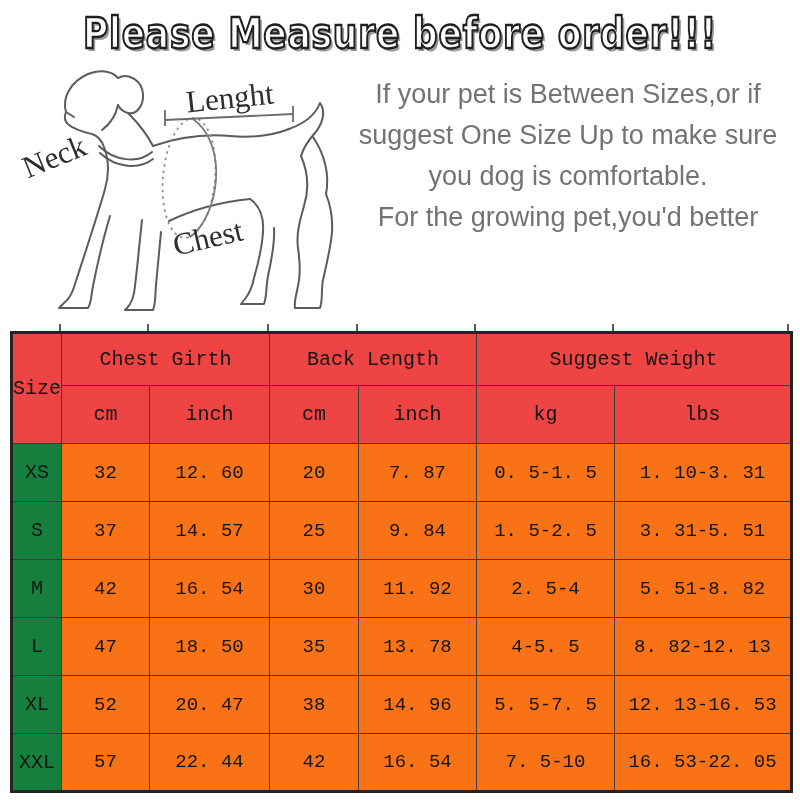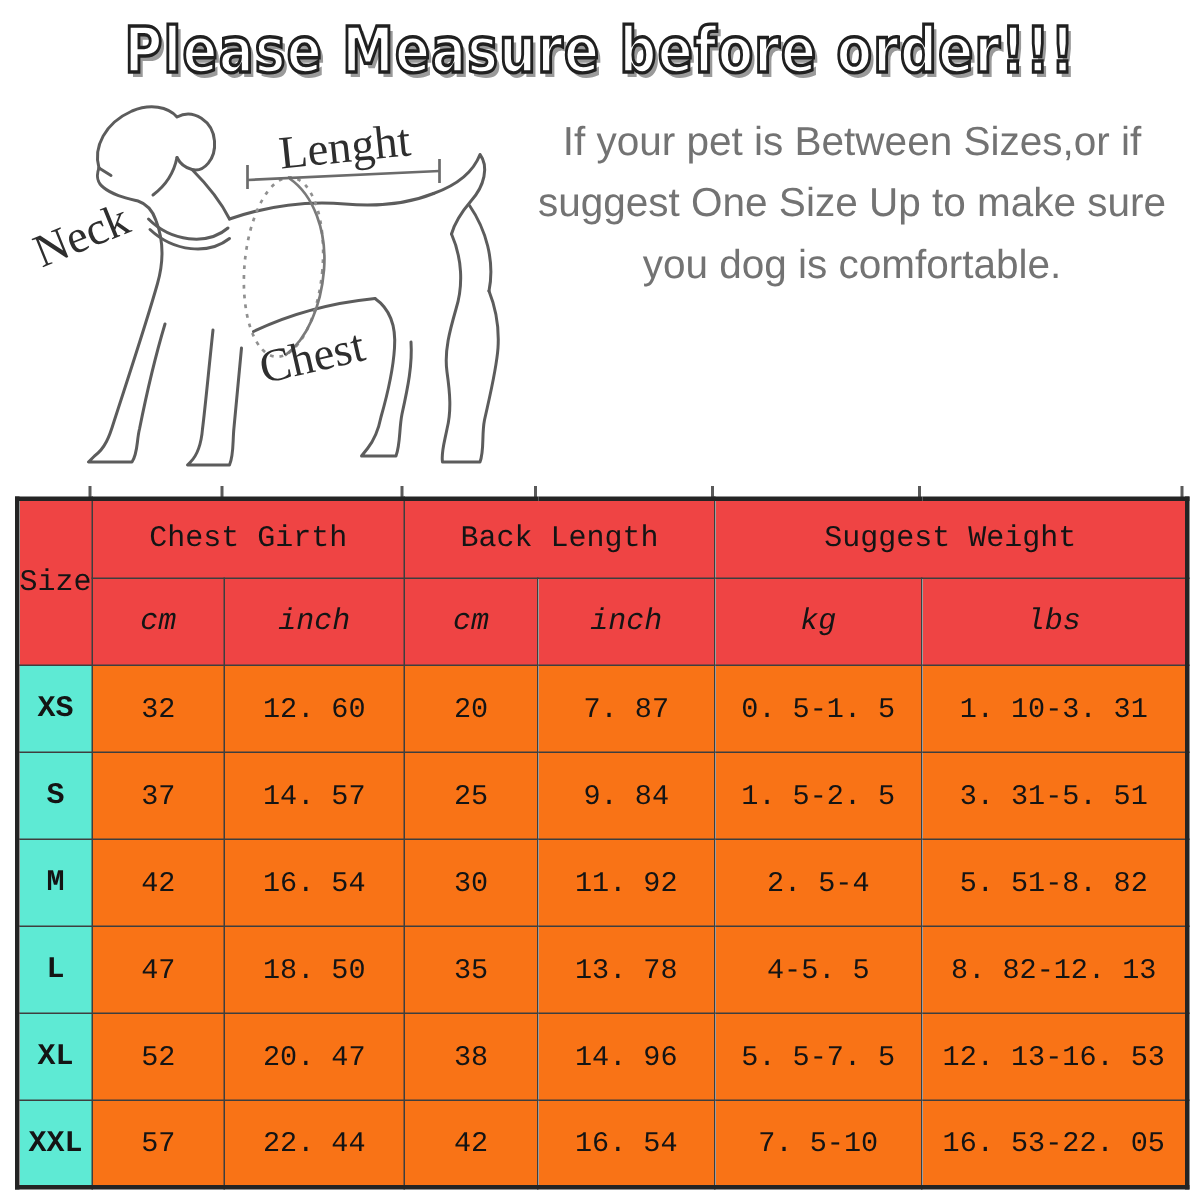--- a/index.html
+++ b/index.html
@@ -32,23 +32,23 @@
     border-collapse:collapse;table-layout:fixed;
     font-family:"Liberation Mono",monospace;color:#141414;
     border:3px solid #242424;
   }
   .size-table th,.size-table td{
     border:1.5px solid #3e3e3e;text-align:center;vertical-align:middle;
     padding:0;font-weight:normal;overflow:hidden;white-space:nowrap;
   }
   .size-table th{background:#ef4444;font-size:20px;}
   .size-table td{background:#f97316;font-size:19px;}
-  .size-table td.sizecol{background:#5eead4;font-size:20px;font-weight:bold;}
+  .size-table td.sizecol{background:#15803d;font-size:20px;}
   tr.row-group-header{height:53px;}
-  tr.row-unit-header{height:58px;font-style:italic;}
+  tr.row-unit-header{height:58px;}
   tr.row-data{height:58px;}
   
   .top-tick{position:absolute;top:324px;width:2px;height:8px;background:#5a5a5a;}
 </style>
 </head>
 <body>
 
 <div class="title">Please Measure before order!!!</div>
 
 <div class="dog-wrap">
@@ -91,20 +91,21 @@
     <text class="diagram-label" x="52" y="109" font-size="31" text-anchor="middle" transform="rotate(-22 52 98)">Neck</text>
     <text class="diagram-label" x="228" y="50" font-size="31" text-anchor="middle" transform="rotate(-6 228 42)">Lenght</text>
     <text class="diagram-label" x="206" y="190" font-size="31" text-anchor="middle" transform="rotate(-13 206 180)">Chest</text>
   </svg>
 </div>
 
 <div class="advice">
   <div>If your pet is Between Sizes,or if</div>
   <div>suggest One Size Up to make sure</div>
   <div>you dog is comfortable.</div>
+  <div>For the growing pet,you'd better</div>
 </div>
 
 <div class="top-tick" style="left:59px;"></div>
 <div class="top-tick" style="left:147px;"></div>
 <div class="top-tick" style="left:267px;"></div>
 <div class="top-tick" style="left:356px;"></div>
 <div class="top-tick" style="left:474px;"></div>
 <div class="top-tick" style="left:612px;"></div>
 <div class="top-tick" style="left:787px;"></div>
 

